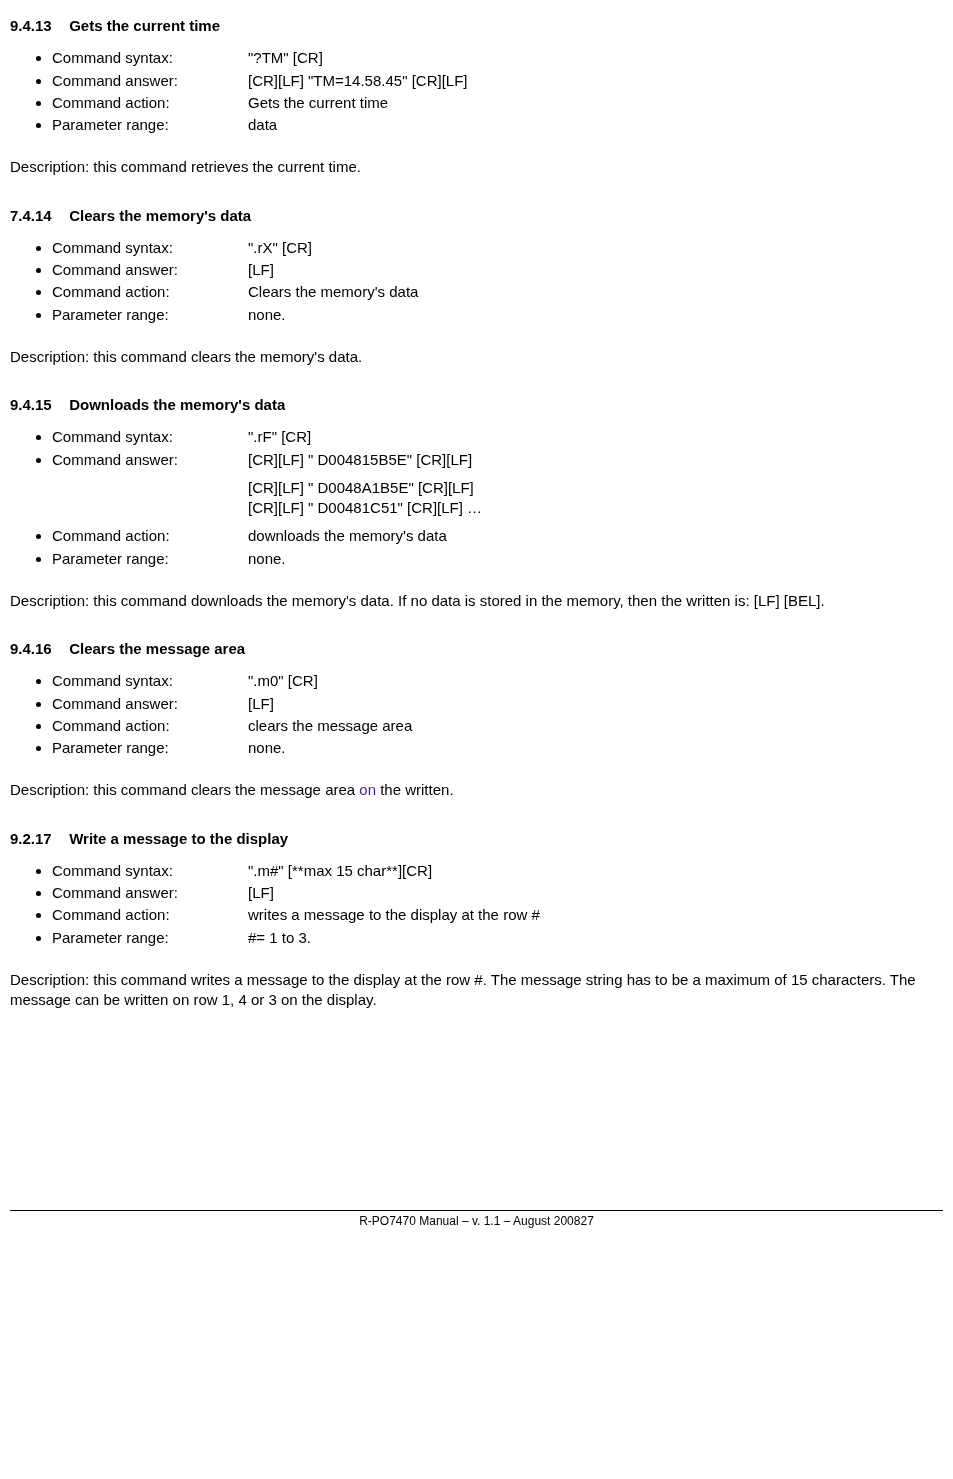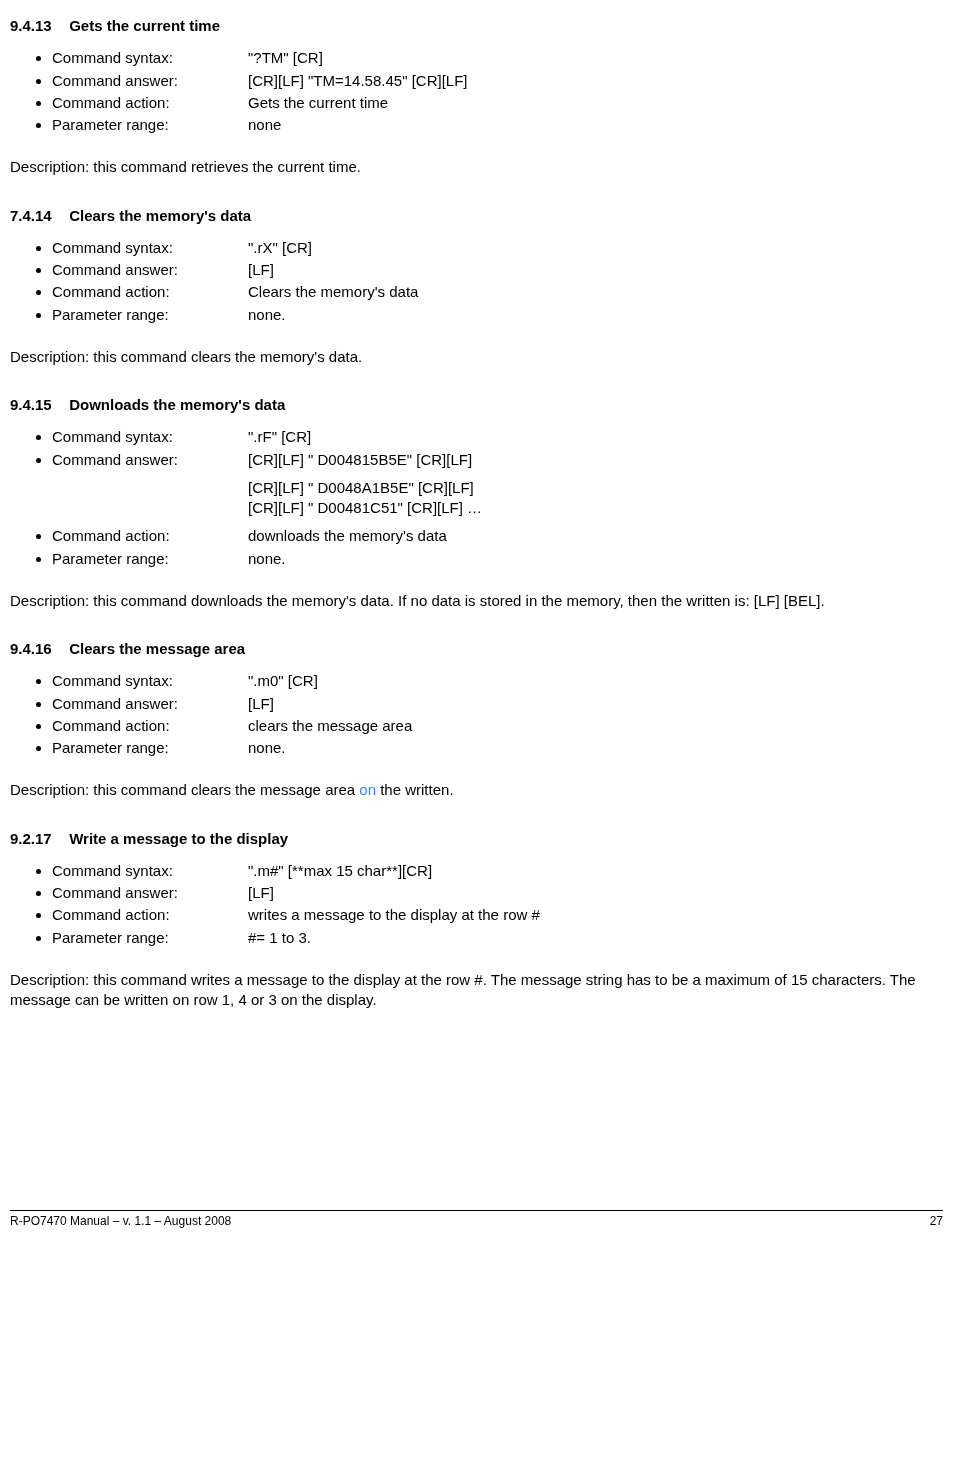--- a/index.html
+++ b/index.html
@@ -39,43 +39,43 @@
       display: inline-block;
     }
     .indent-val {
       margin-left: 238px;
     }
     .desc {
       margin-top: 22px;
       margin-bottom: 14px;
     }
     .red {
-      color: #3b82f6;
+      color: #4c1d95;
     }
     .footer {
       border-top: 1px solid #000;
       margin-top: 200px;
       display: flex;
-      justify-content: space-between;
+      justify-content: center;
       font-size: 12px;
       padding-top: 2px;
     }
   </style>
 </head>
 <body>
 
 <div class="section-title">
   <span class="num">9.4.13</span>
   <span>Gets the current time</span>
 </div>
 <ul>
   <li><span class="lbl">Command syntax:</span><span class="val">"?TM" [CR]</span></li>
   <li><span class="lbl">Command answer:</span><span class="val">[CR][LF] "TM=14.58.45" [CR][LF]</span></li>
   <li><span class="lbl">Command action:</span><span class="val">Gets the current time</span></li>
-  <li><span class="lbl">Parameter range:</span><span class="val">none</span></li>
+  <li><span class="lbl">Parameter range:</span><span class="val">data</span></li>
 </ul>
 <div class="desc"><span>Description: this command retrieves the current time.</span></div>
 
 <div class="section-title">
   <span class="num">7.4.14</span>
   <span>Clears the memory's data</span>
 </div>
 <ul>
   <li><span class="lbl">Command syntax:</span><span class="val">".rX" [CR]</span></li>
   <li><span class="lbl">Command answer:</span><span class="val">[LF]</span></li>

